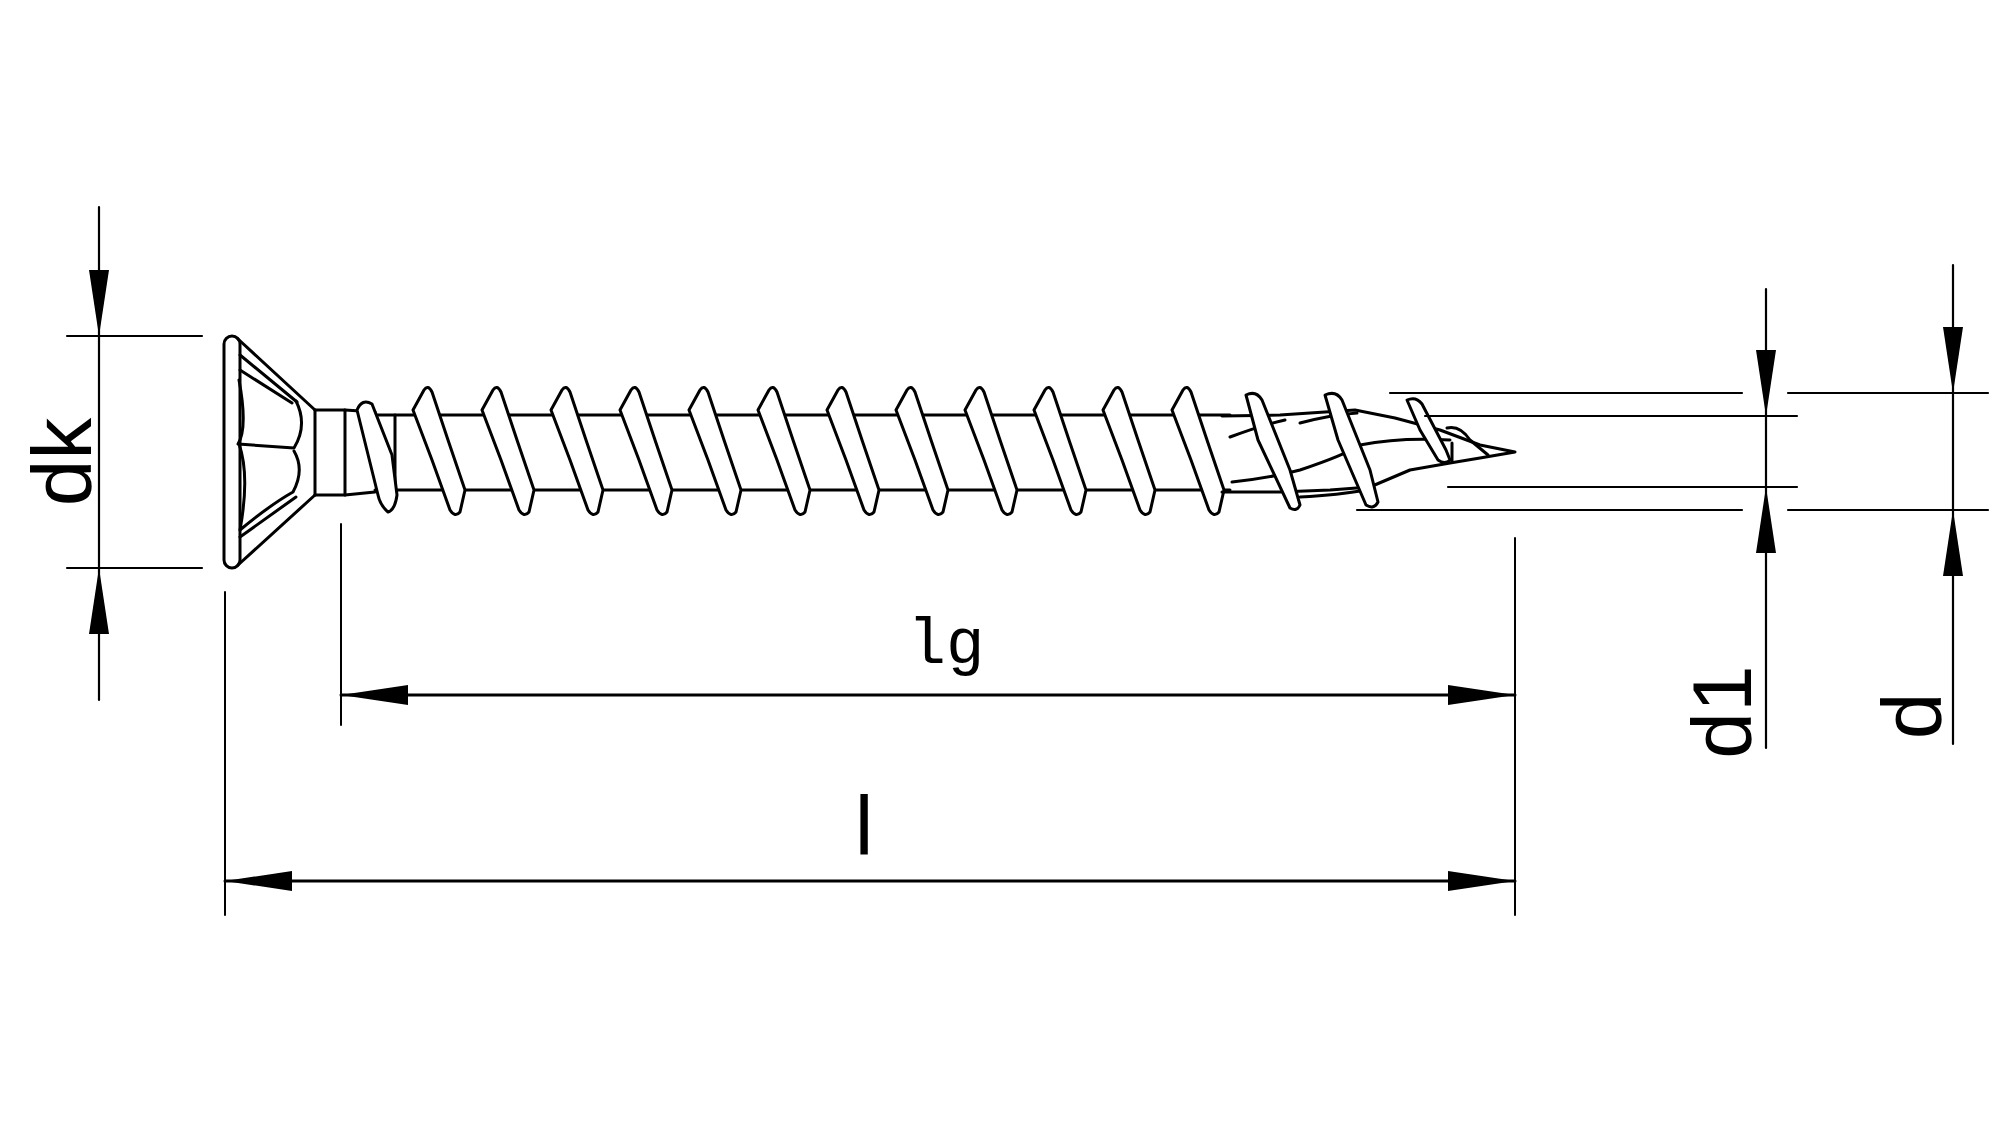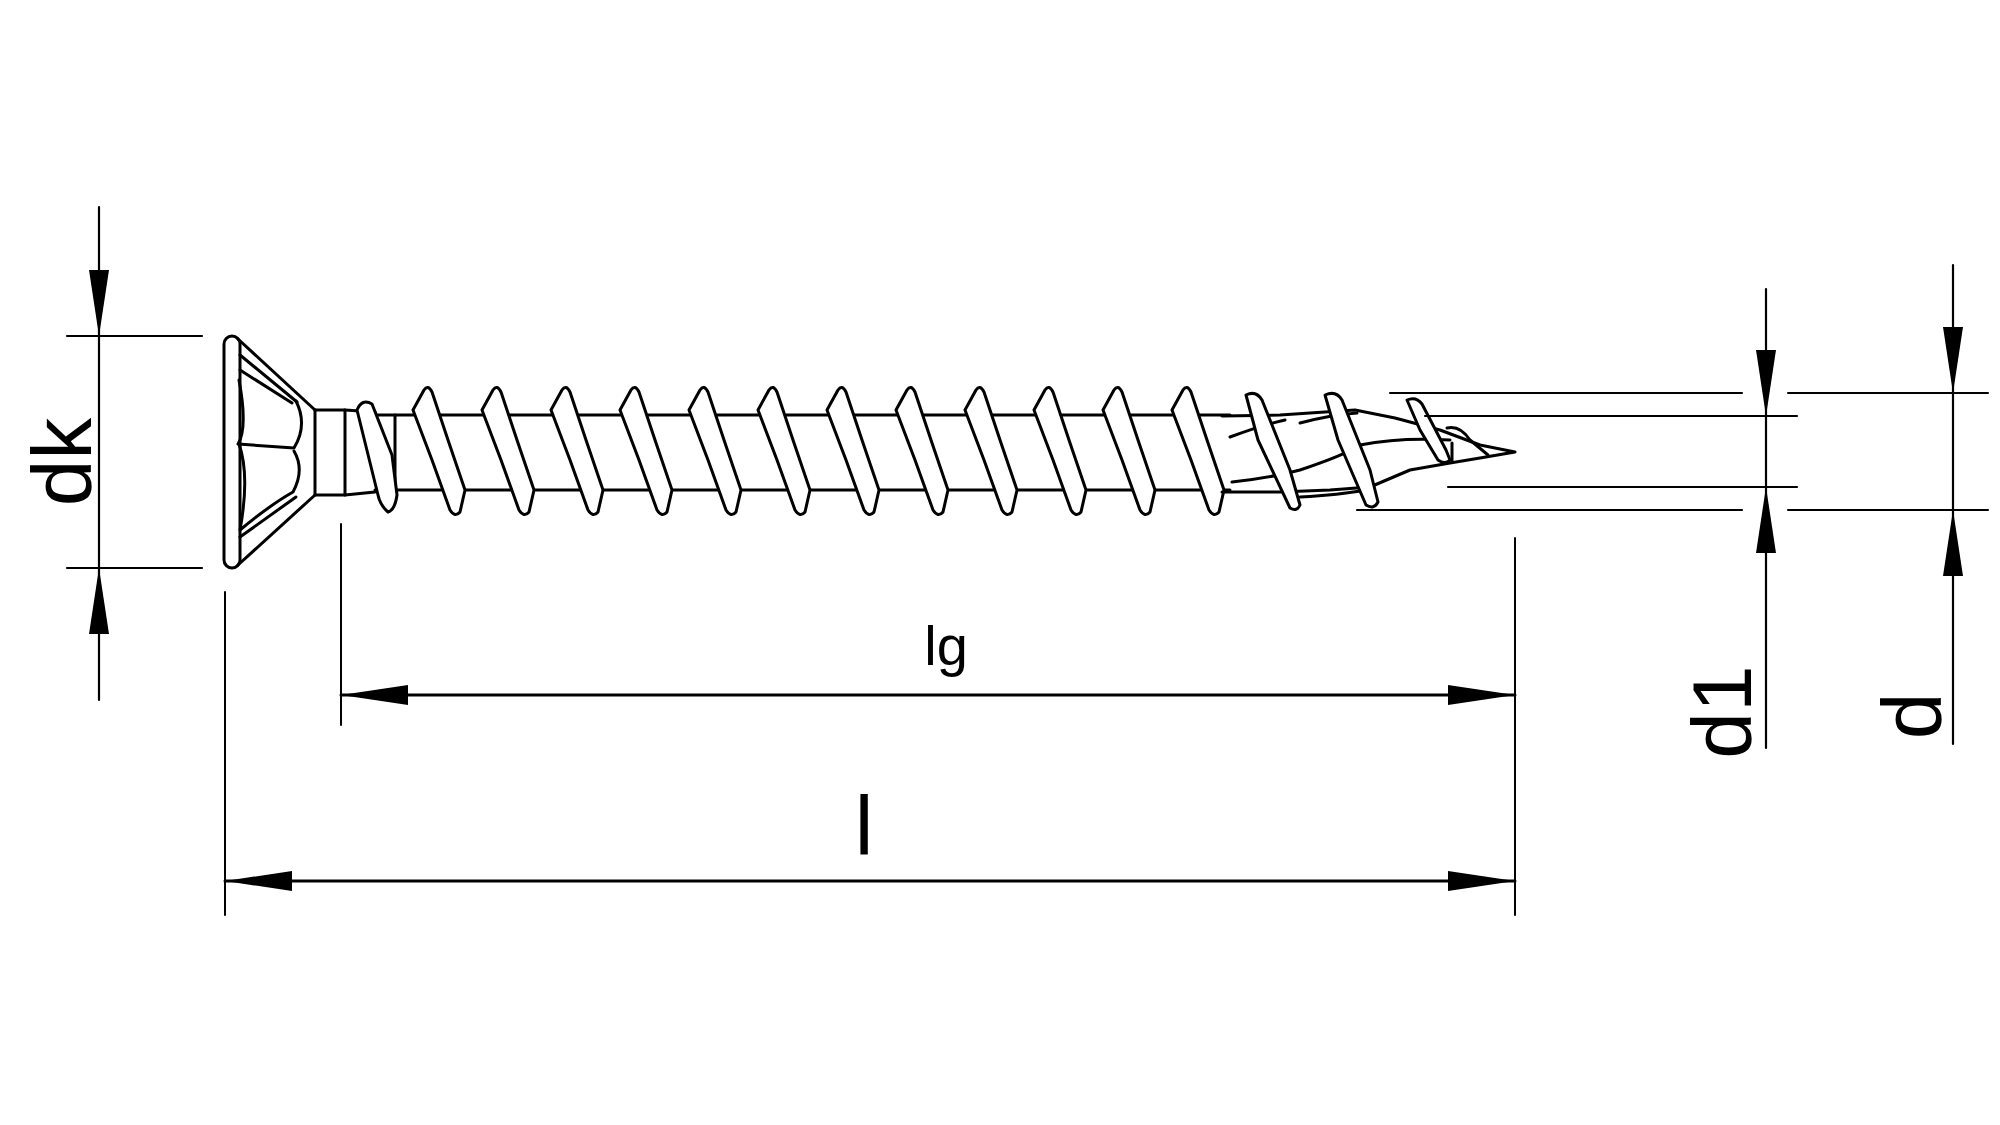--- a/index.html
+++ b/index.html
@@ -30,21 +30,21 @@
       font-weight: normal;
     }
     .rot {
       transform: translate(-50%, -50%) rotate(-90deg);
       transform-origin: center center;
     }
     .hor {
       transform: translate(-50%, -50%);
     }
     #label-dk { left: 62px; top: 462px; font-size: 84px; }
-    #label-lg { left: 946px; top: 646px; font-size: 56px; }
+    #label-lg { left: 946px; top: 646px; font-size: 64px; font-family: Liberation Mono, monospace; }
     #label-l  { left: 864px; top: 826px; font-size: 84px; }
     #label-d1 { left: 1722px; top: 712px; font-size: 84px; }
     #label-d  { left: 1912px; top: 716px; font-size: 84px; }
   </style>
 </head>
 <body>
 
 <svg id="drawing" viewBox="0 0 2000 1125" xmlns="http://www.w3.org/2000/svg" fill="none" stroke="#000" stroke-linecap="round" stroke-linejoin="round">
   <defs>
     <marker id="arrow" viewBox="0 0 20 8" refX="20" refY="4" markerWidth="20" markerHeight="8" markerUnits="userSpaceOnUse" orient="auto">

